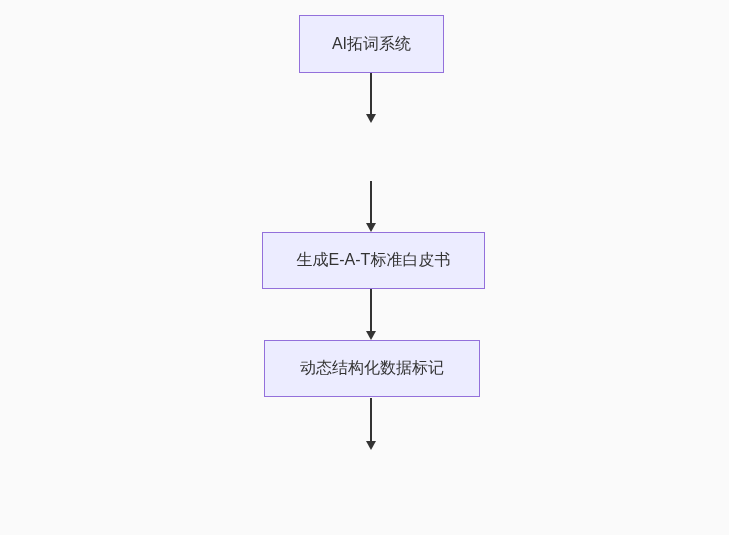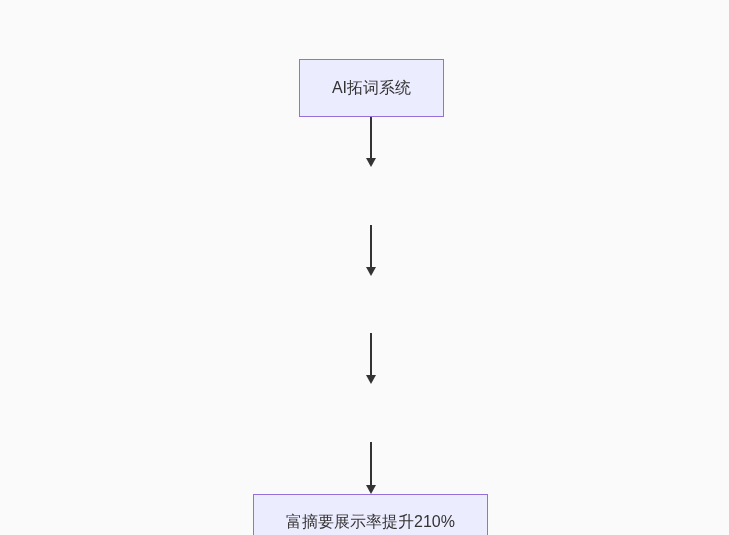--- a/index.html
+++ b/index.html
@@ -13,21 +13,20 @@
   html, body {
     width: 729px; height: 535px;
     font-family: "Liberation Sans", "DejaVu Sans", sans-serif;
     background: var(--bg);
     overflow: hidden;
   }
   .canvas {
     position: relative;
     width: 729px; height: 437px;
     background: var(--bg);
-    margin-top: 44px;
   }
   .flow-node {
     position: absolute;
     background: var(--node-fill);
     border: 1px solid var(--node-border);
     color: var(--text);
     font-size: 16px;
     display: flex;
     align-items: center;
     justify-content: center;
@@ -78,29 +77,32 @@
     <div class="arrow-line"></div>
     <div class="arrow-head"></div>
   </div>
 
 
   <div class="flow-arrow" id="arrow-1">
     <div class="arrow-line"></div>
     <div class="arrow-head"></div>
   </div>
 
+  <div class="flow-node" id="node-2">
+    <span>生成E-A-T标准白皮书</span>
+  </div>
 
   <div class="flow-arrow" id="arrow-2">
     <div class="arrow-line"></div>
     <div class="arrow-head"></div>
   </div>
 
+  <div class="flow-node" id="node-3">
+    <span>动态结构化数据标记</span>
+  </div>
 
   <div class="flow-arrow" id="arrow-3">
     <div class="arrow-line"></div>
     <div class="arrow-head"></div>
   </div>
 
-  <div class="flow-node" id="node-4">
-    <span>富摘要展示率提升210%</span>
-  </div>
 
 </div>
 
 </body></html>

